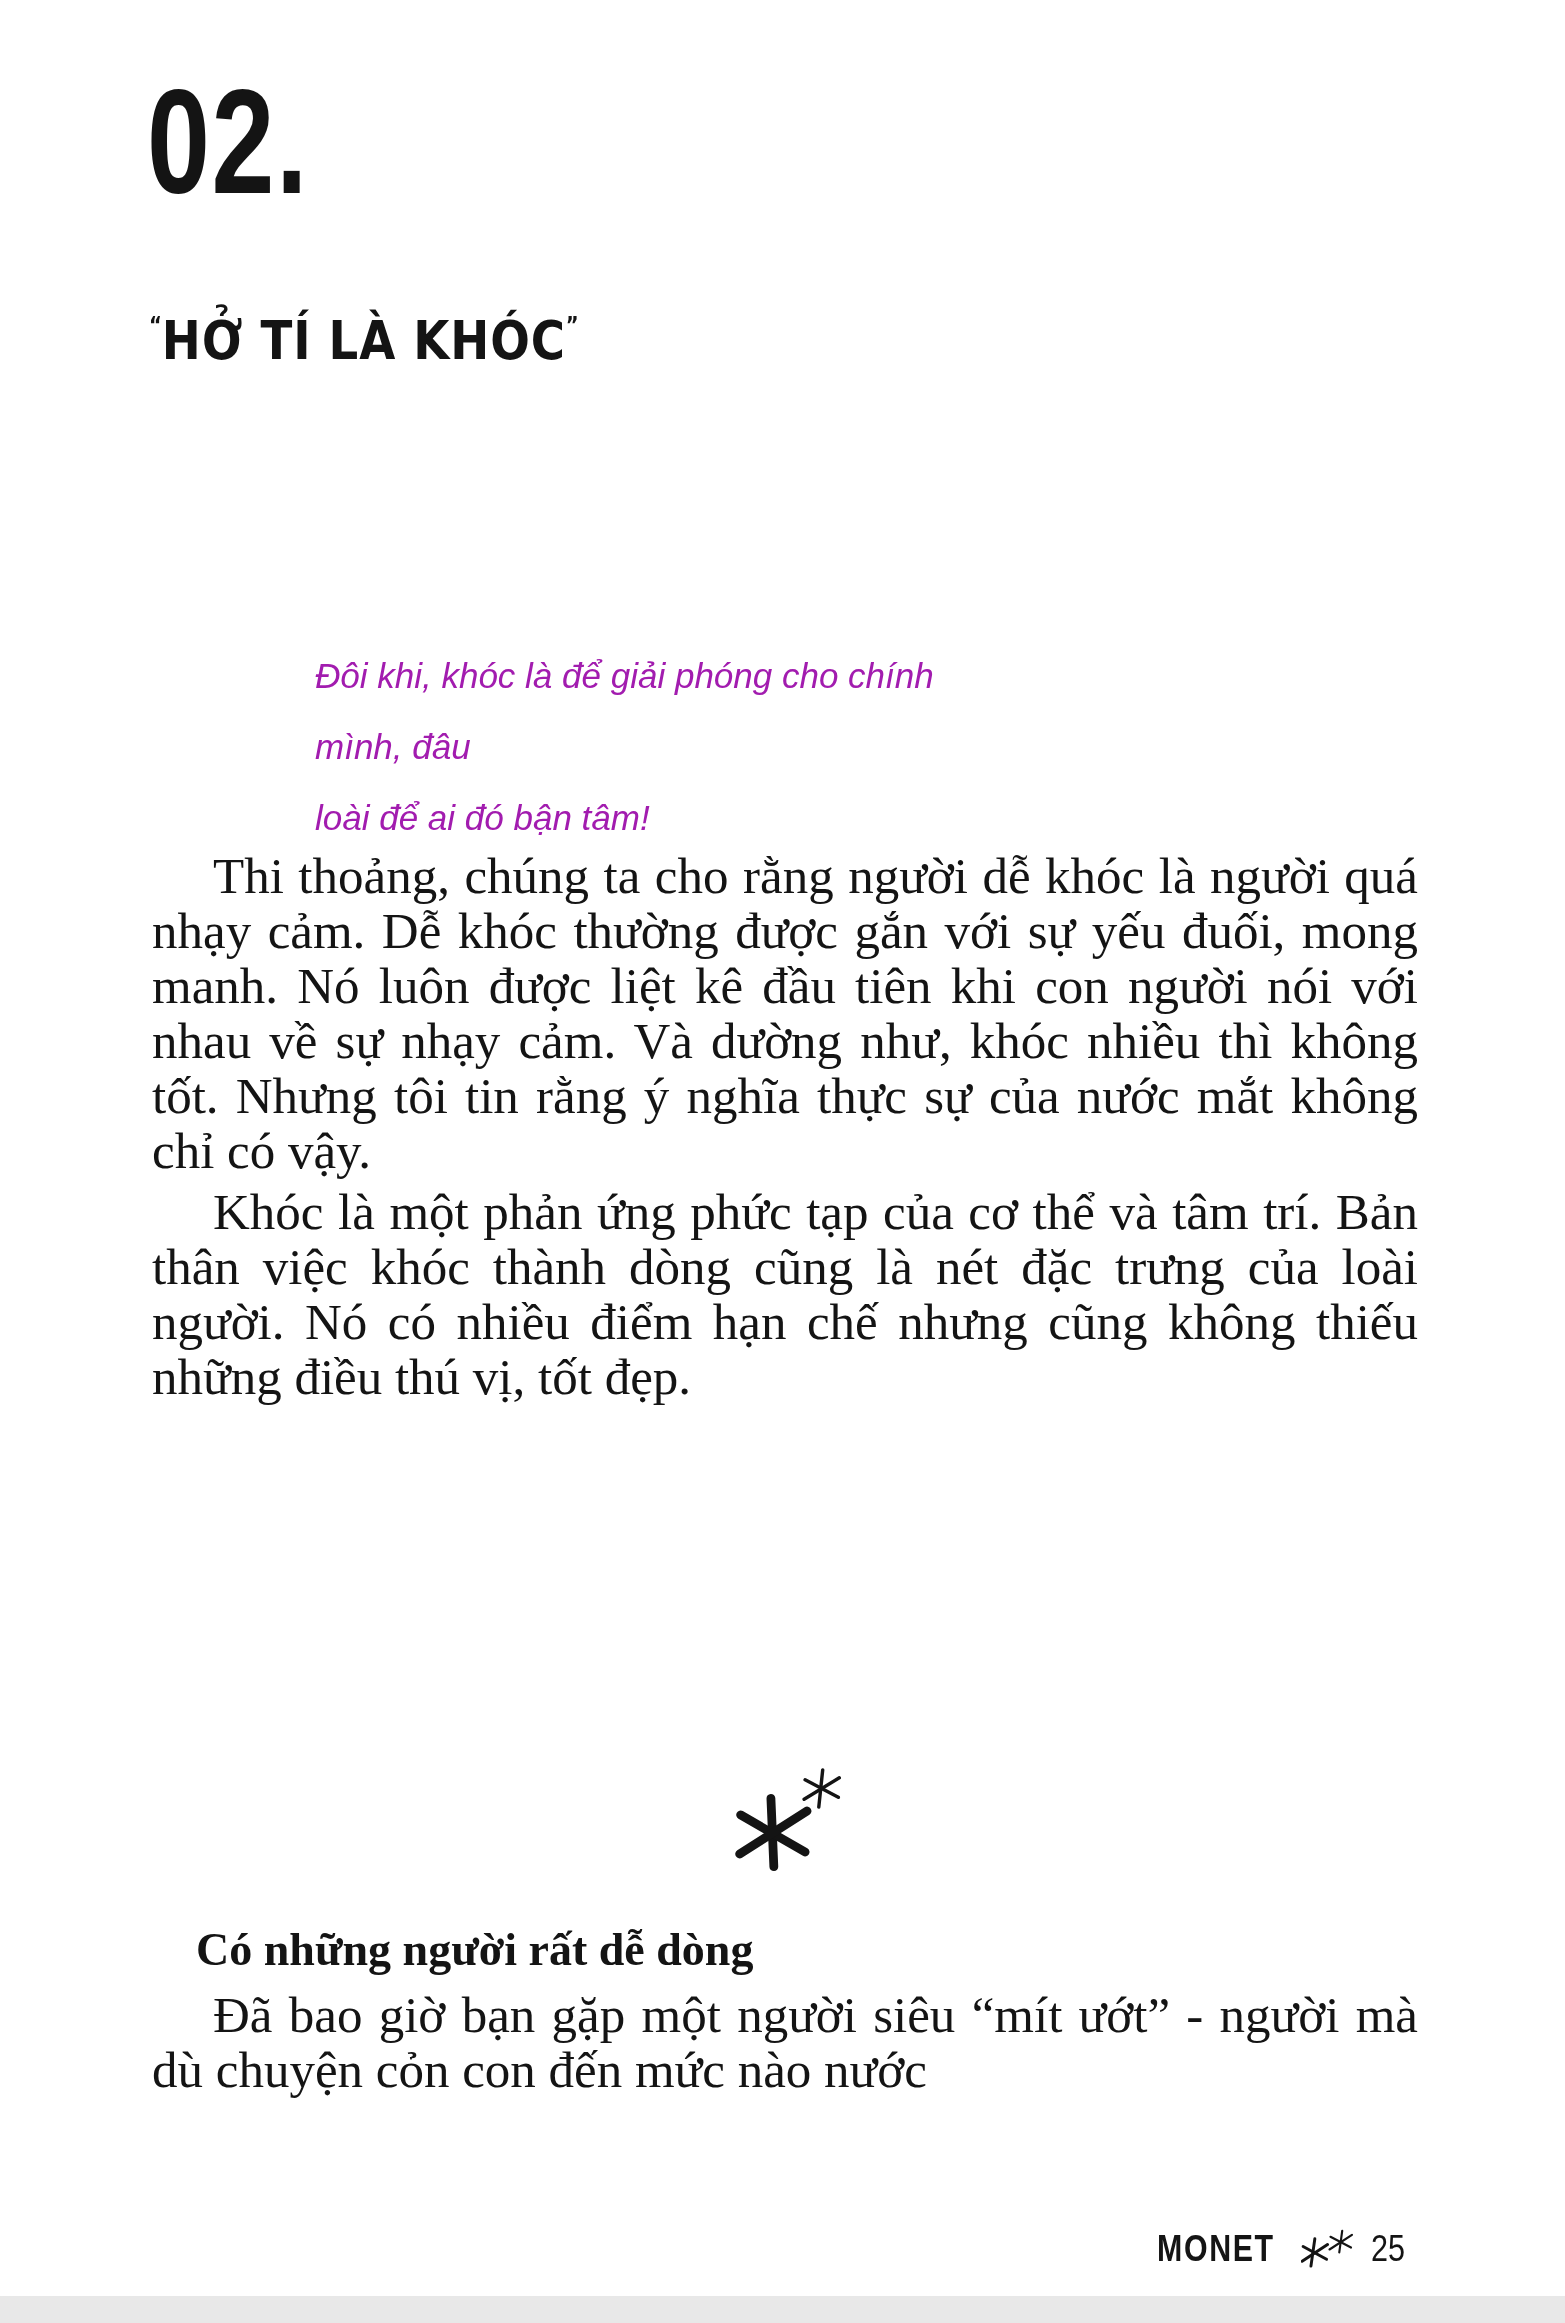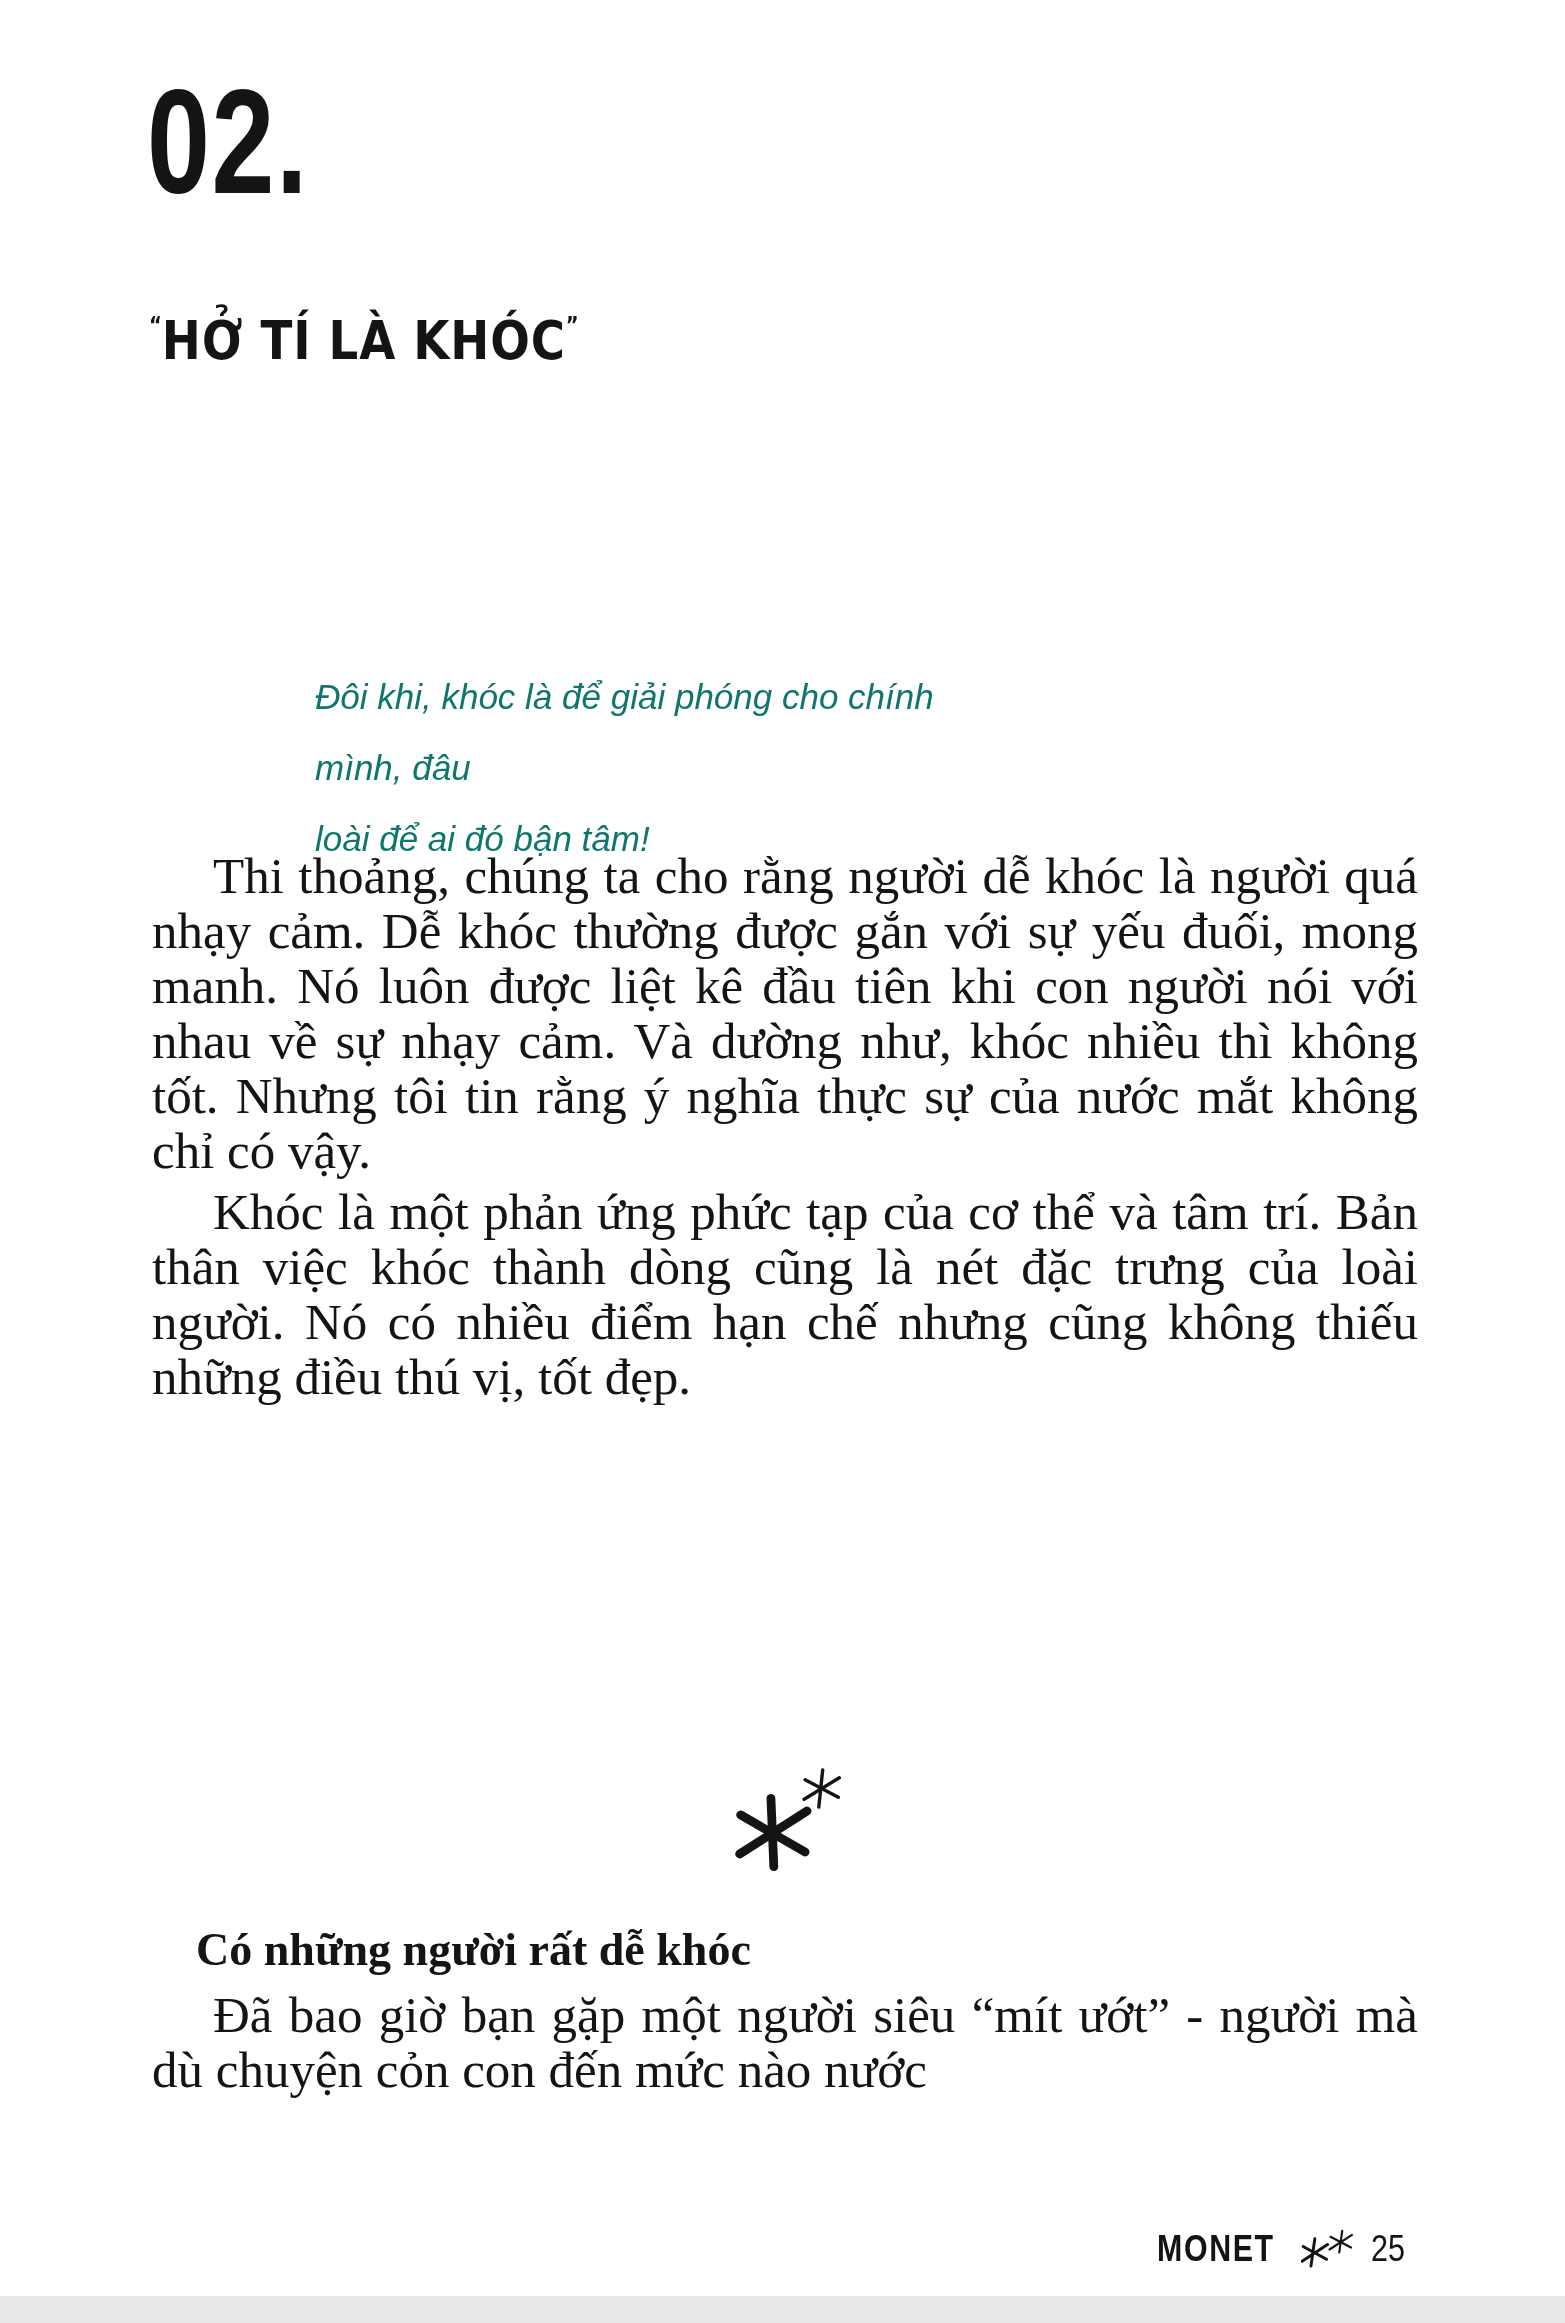--- a/index.html
+++ b/index.html
@@ -34,26 +34,26 @@
     white-space:nowrap;
     color:#141414;
   }
   .chapter-title .tq{
     font-size:0.42em;
     vertical-align:top;
     position:relative;top:2px;
     letter-spacing:0;
   }
   .epigraph{
-    position:absolute;left:315px;top:661px;width:667px;
+    position:absolute;left:315px;top:640px;width:667px;
     font-family:"Liberation Sans", sans-serif;
     font-style:italic;
     font-size:35px;
     line-height:71px;
-    color:#0f766e;
+    color:#a21caf;
   }
   .body-block{
     position:absolute;left:152px;top:849px;width:1266px;
   }
   .para{
     font-size:51px;
     line-height:55px;
     text-align:justify;
     text-indent:61px;
     margin:0 0 5.9px 0;
@@ -123,21 +123,21 @@
         <line x1="84" y1="48" x2="15" y2="92"></line>
       </g>
       <g stroke="#141414" stroke-width="3.5" stroke-linecap="round" fill="none">
         <line x1="100" y1="6" x2="96" y2="44"></line>
         <line x1="82" y1="16" x2="116" y2="34"></line>
         <line x1="117" y1="14" x2="81" y2="36"></line>
       </g>
     </svg>
   </div>
 
-  <div class="section-heading">Có những người rất dễ khóc</div>
+  <div class="section-heading">Có những người rất dễ dòng</div>
 
   <div class="section-block">
     <p class="para">Đã bao giờ bạn gặp một người siêu “mít ướt” - người mà dù chuyện cỏn con đến mức nào nước</p>
   </div>
 
   <div class="footer">
     <span class="footer-brand">MONET</span>
     <span class="footer-asterisks">
       <svg width="57" height="43" viewBox="0 0 58 44">
         <g stroke="#141414" stroke-width="3" stroke-linecap="round" fill="none">

